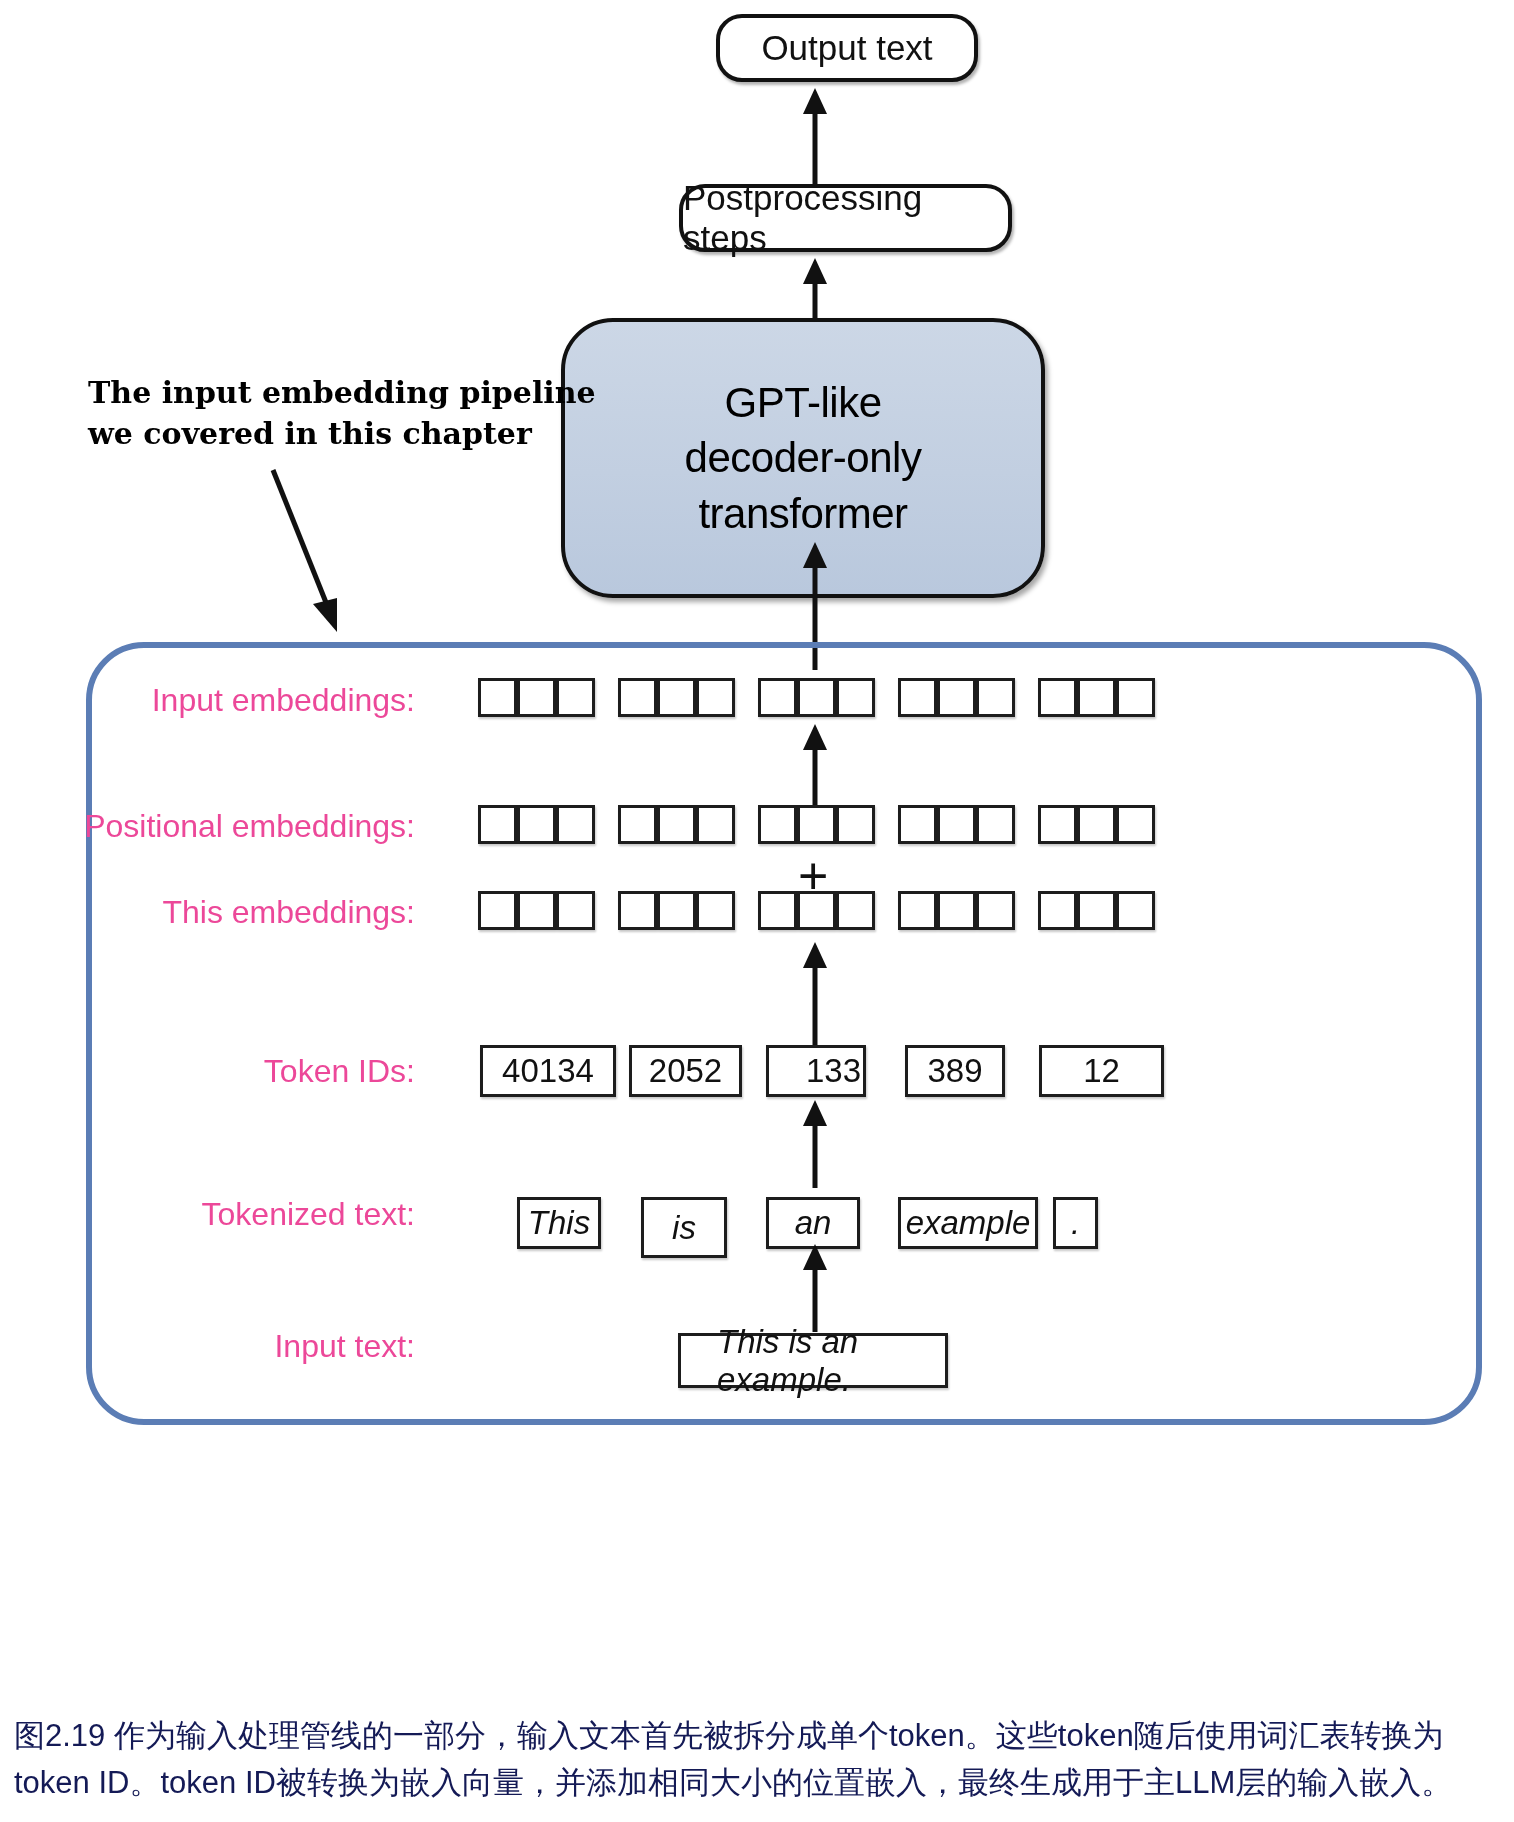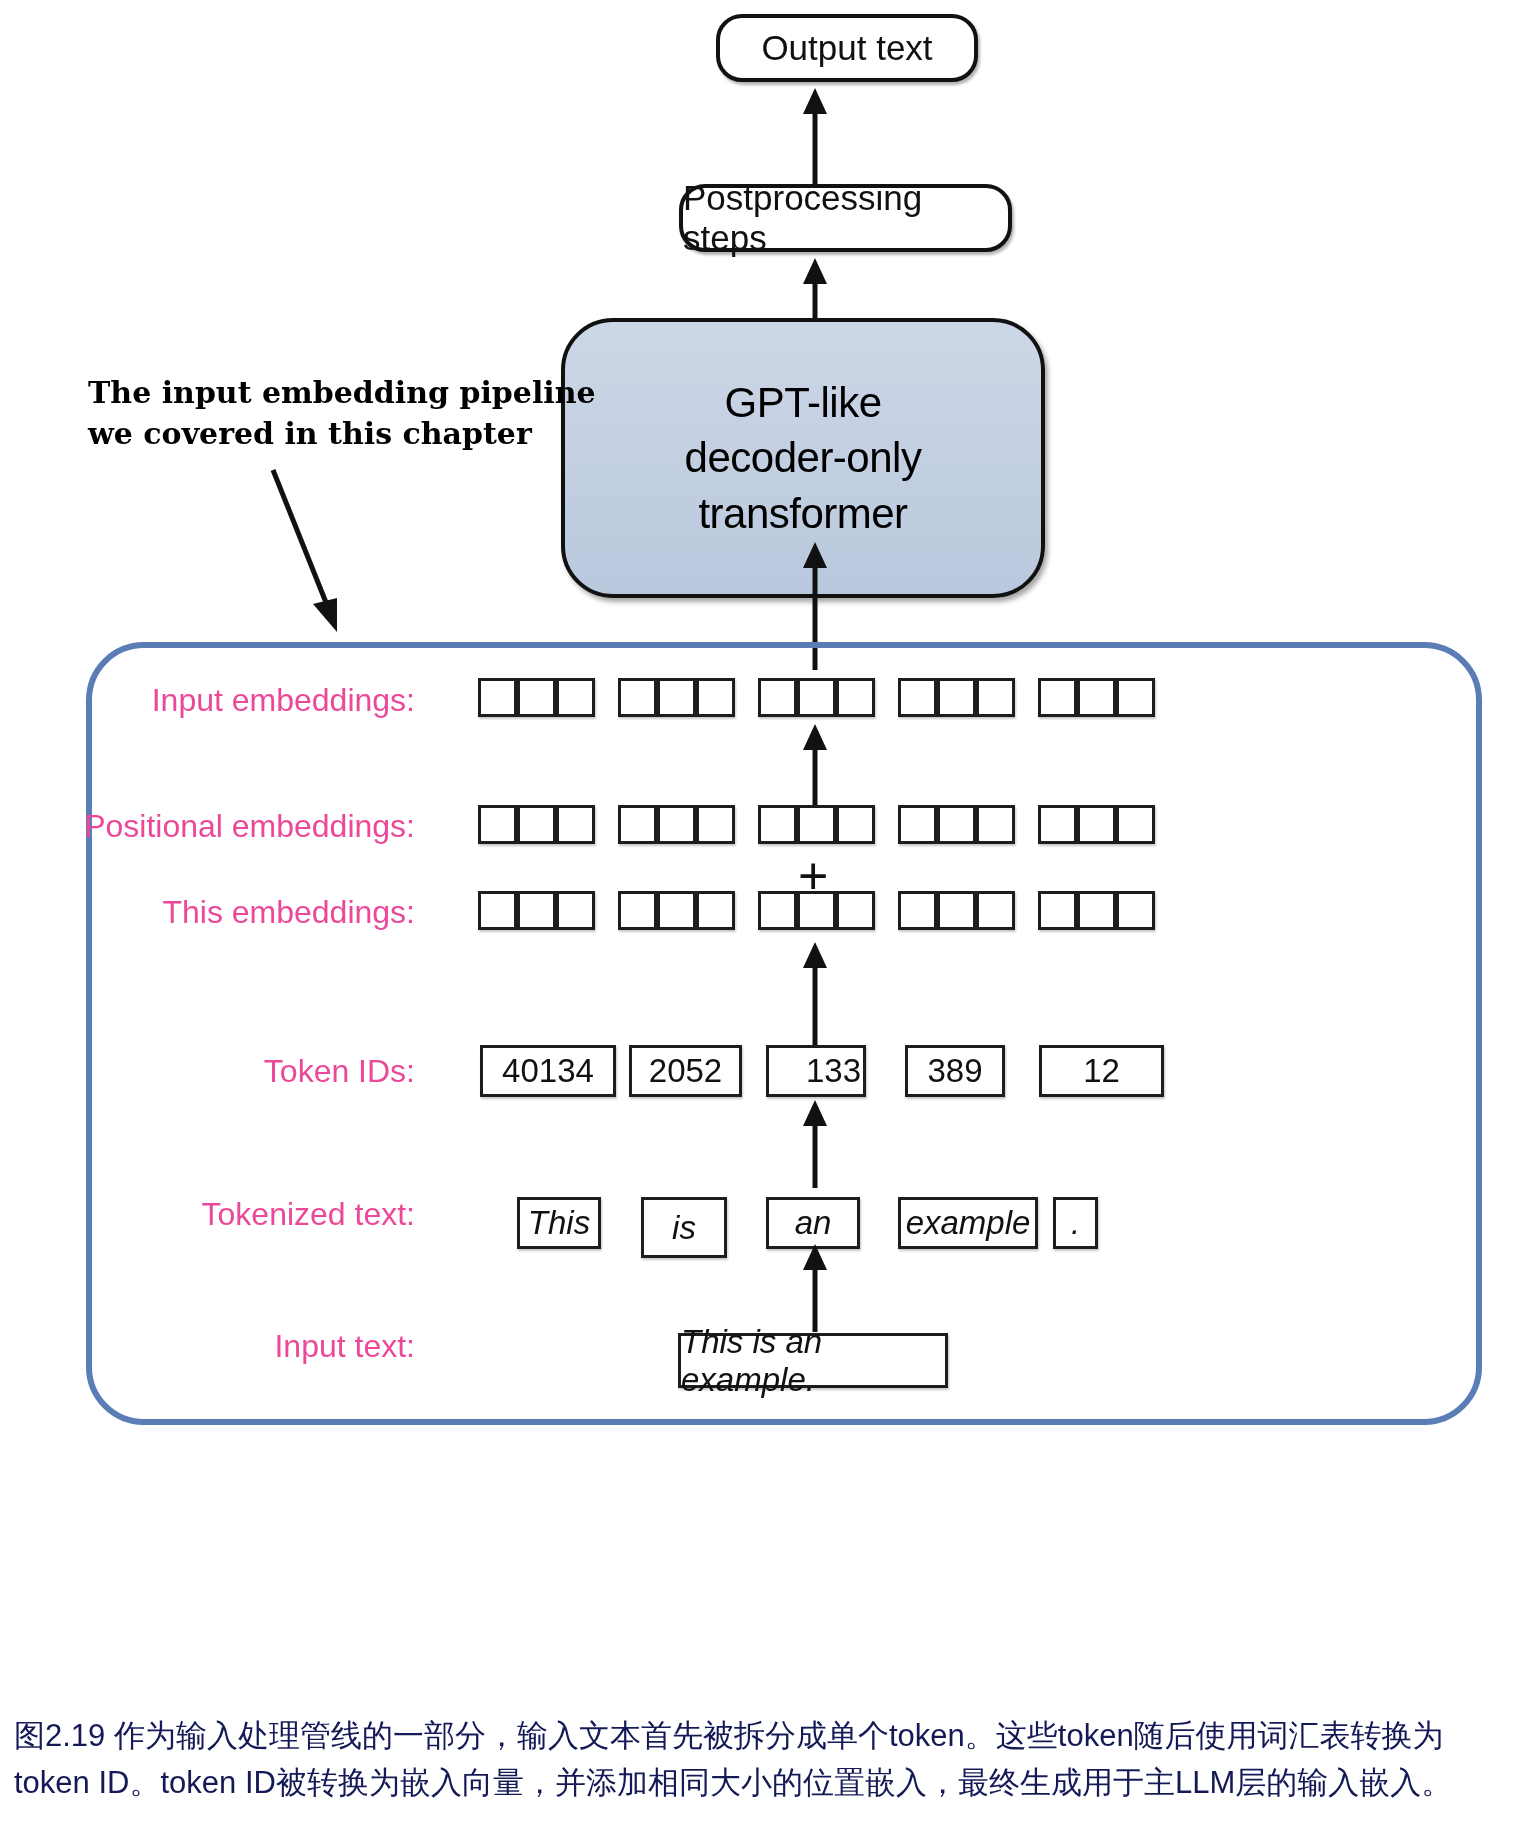--- a/index.html
+++ b/index.html
@@ -300,20 +300,20 @@
   <div class="val-box italic" style="left:898px; top:1189px; width:140px; height:52px;">example</div>
   <div class="val-box italic" style="left:1053px; top:1189px; width:45px; height:52px;">.</div>
 
   <svg class="arrow-svg" style="left:800px; top:1242px;" width="30" height="90" viewBox="0 0 30 90">
     <line x1="15" y1="90" x2="15" y2="22" stroke="#111111" stroke-width="5"></line>
     <polygon points="15,2 3,28 27,28" fill="#111111"></polygon>
   </svg>
 
   <div class="row-label" style="left:60px; top:1328px; width:355px;">Input text:</div>
 
-  <div class="val-box italic" style="left:678px; top:1325px; width:270px; height:55px;">This is an example.</div>
+  <div class="val-box italic" style="left:678px; top:1325px; width:270px; height:55px;padding-left:36px;">This is an example.</div>
 
   <div class="caption" style="left:14px; top:1712px; width:1492px;">
     <div>图2.19 作为输入处理管线的一部分，输入文本首先被拆分成单个token。这些token随后使用词汇表转换为</div>
     <div>token ID。token ID被转换为嵌入向量，并添加相同大小的位置嵌入，最终生成用于主LLM层的输入嵌入。</div>
   </div>
 
 </div>
 
 </body></html>

